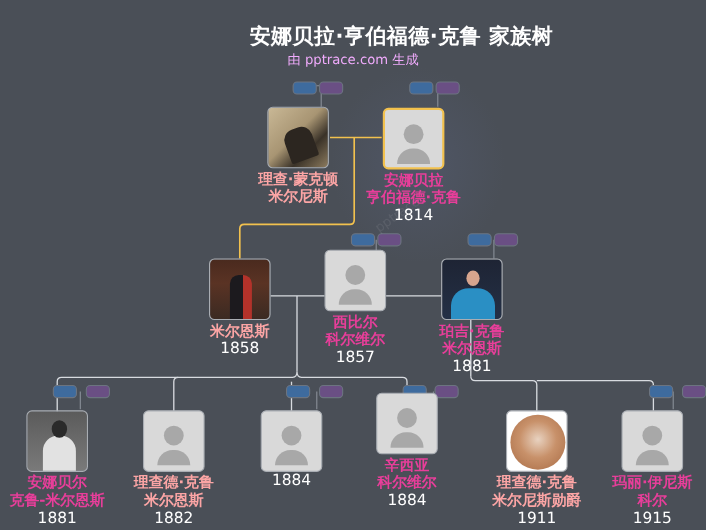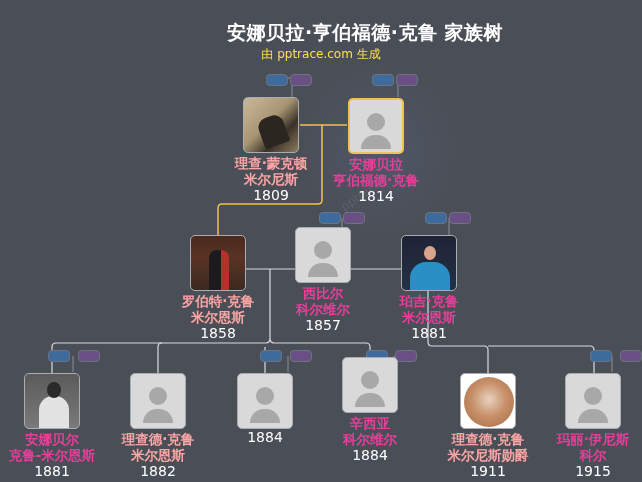--- a/index.html
+++ b/index.html
@@ -12,21 +12,21 @@
     position:absolute; left:300px; top:60px; width:160px; height:180px;
     background:radial-gradient(ellipse at center, rgba(90,100,130,0.35) 0%, rgba(74,79,87,0) 70%);
     pointer-events:none;
   }
   .title {
     position:absolute; left:0; width:642px; top:20px; text-align:center;
     color:#ffffff; font-size:19px; font-weight:bold; letter-spacing:0.5px;padding-left:44px;
   }
   .subtitle {
     position:absolute; left:0; width:642px; top:46px; text-align:center;
-    color:#fde047; font-size:12px;
+    color:#f0abfc; font-size:12px;
   }
   svg.lines { position:absolute; left:0; top:0; width:642px; height:482px; pointer-events:none; }
   .person {
     position:absolute; width:110px; text-align:center;
   }
   .photo {
     width:56px; height:56px; margin:0 auto; border-radius:5px; box-sizing:border-box;
     border:1px solid #a9adb3; overflow:hidden; position:relative; background:#d9d9d9;
   }
   .photo.highlight { border:2px solid #f2c14e; }
@@ -108,39 +108,37 @@
 <div class="mbox purple" style="left:620px;top:350px"></div>
 
 <div class="watermark">pptrace</div>
 
 <div class="person" style="left:216px;top:97px">
   <div class="photo sepia"></div>
   <div class="name male">
     <div>理查·蒙克顿</div>
     <div>米尔尼斯</div>
   </div>
-  <div class="year">1809</div>
 </div>
 
 <div class="person" style="left:321px;top:98px">
   <div class="photo highlight">
     <div class="avatar-head"></div>
       <div class="avatar-body"></div>
   </div>
   <div class="name female">
     <div>安娜贝拉</div>
     <div>亨伯福德·克鲁</div>
   </div>
   <div class="year">1814</div>
 </div>
 
 <div class="person" style="left:163px;top:235px">
   <div class="photo portrait-red"></div>
   <div class="name male">
-    <div>罗伯特·克鲁</div>
     <div>米尔恩斯</div>
   </div>
   <div class="year">1858</div>
 </div>
 
 <div class="person" style="left:268px;top:227px">
   <div class="photo">
     <div class="avatar-head"></div>
       <div class="avatar-body"></div>
   </div>

